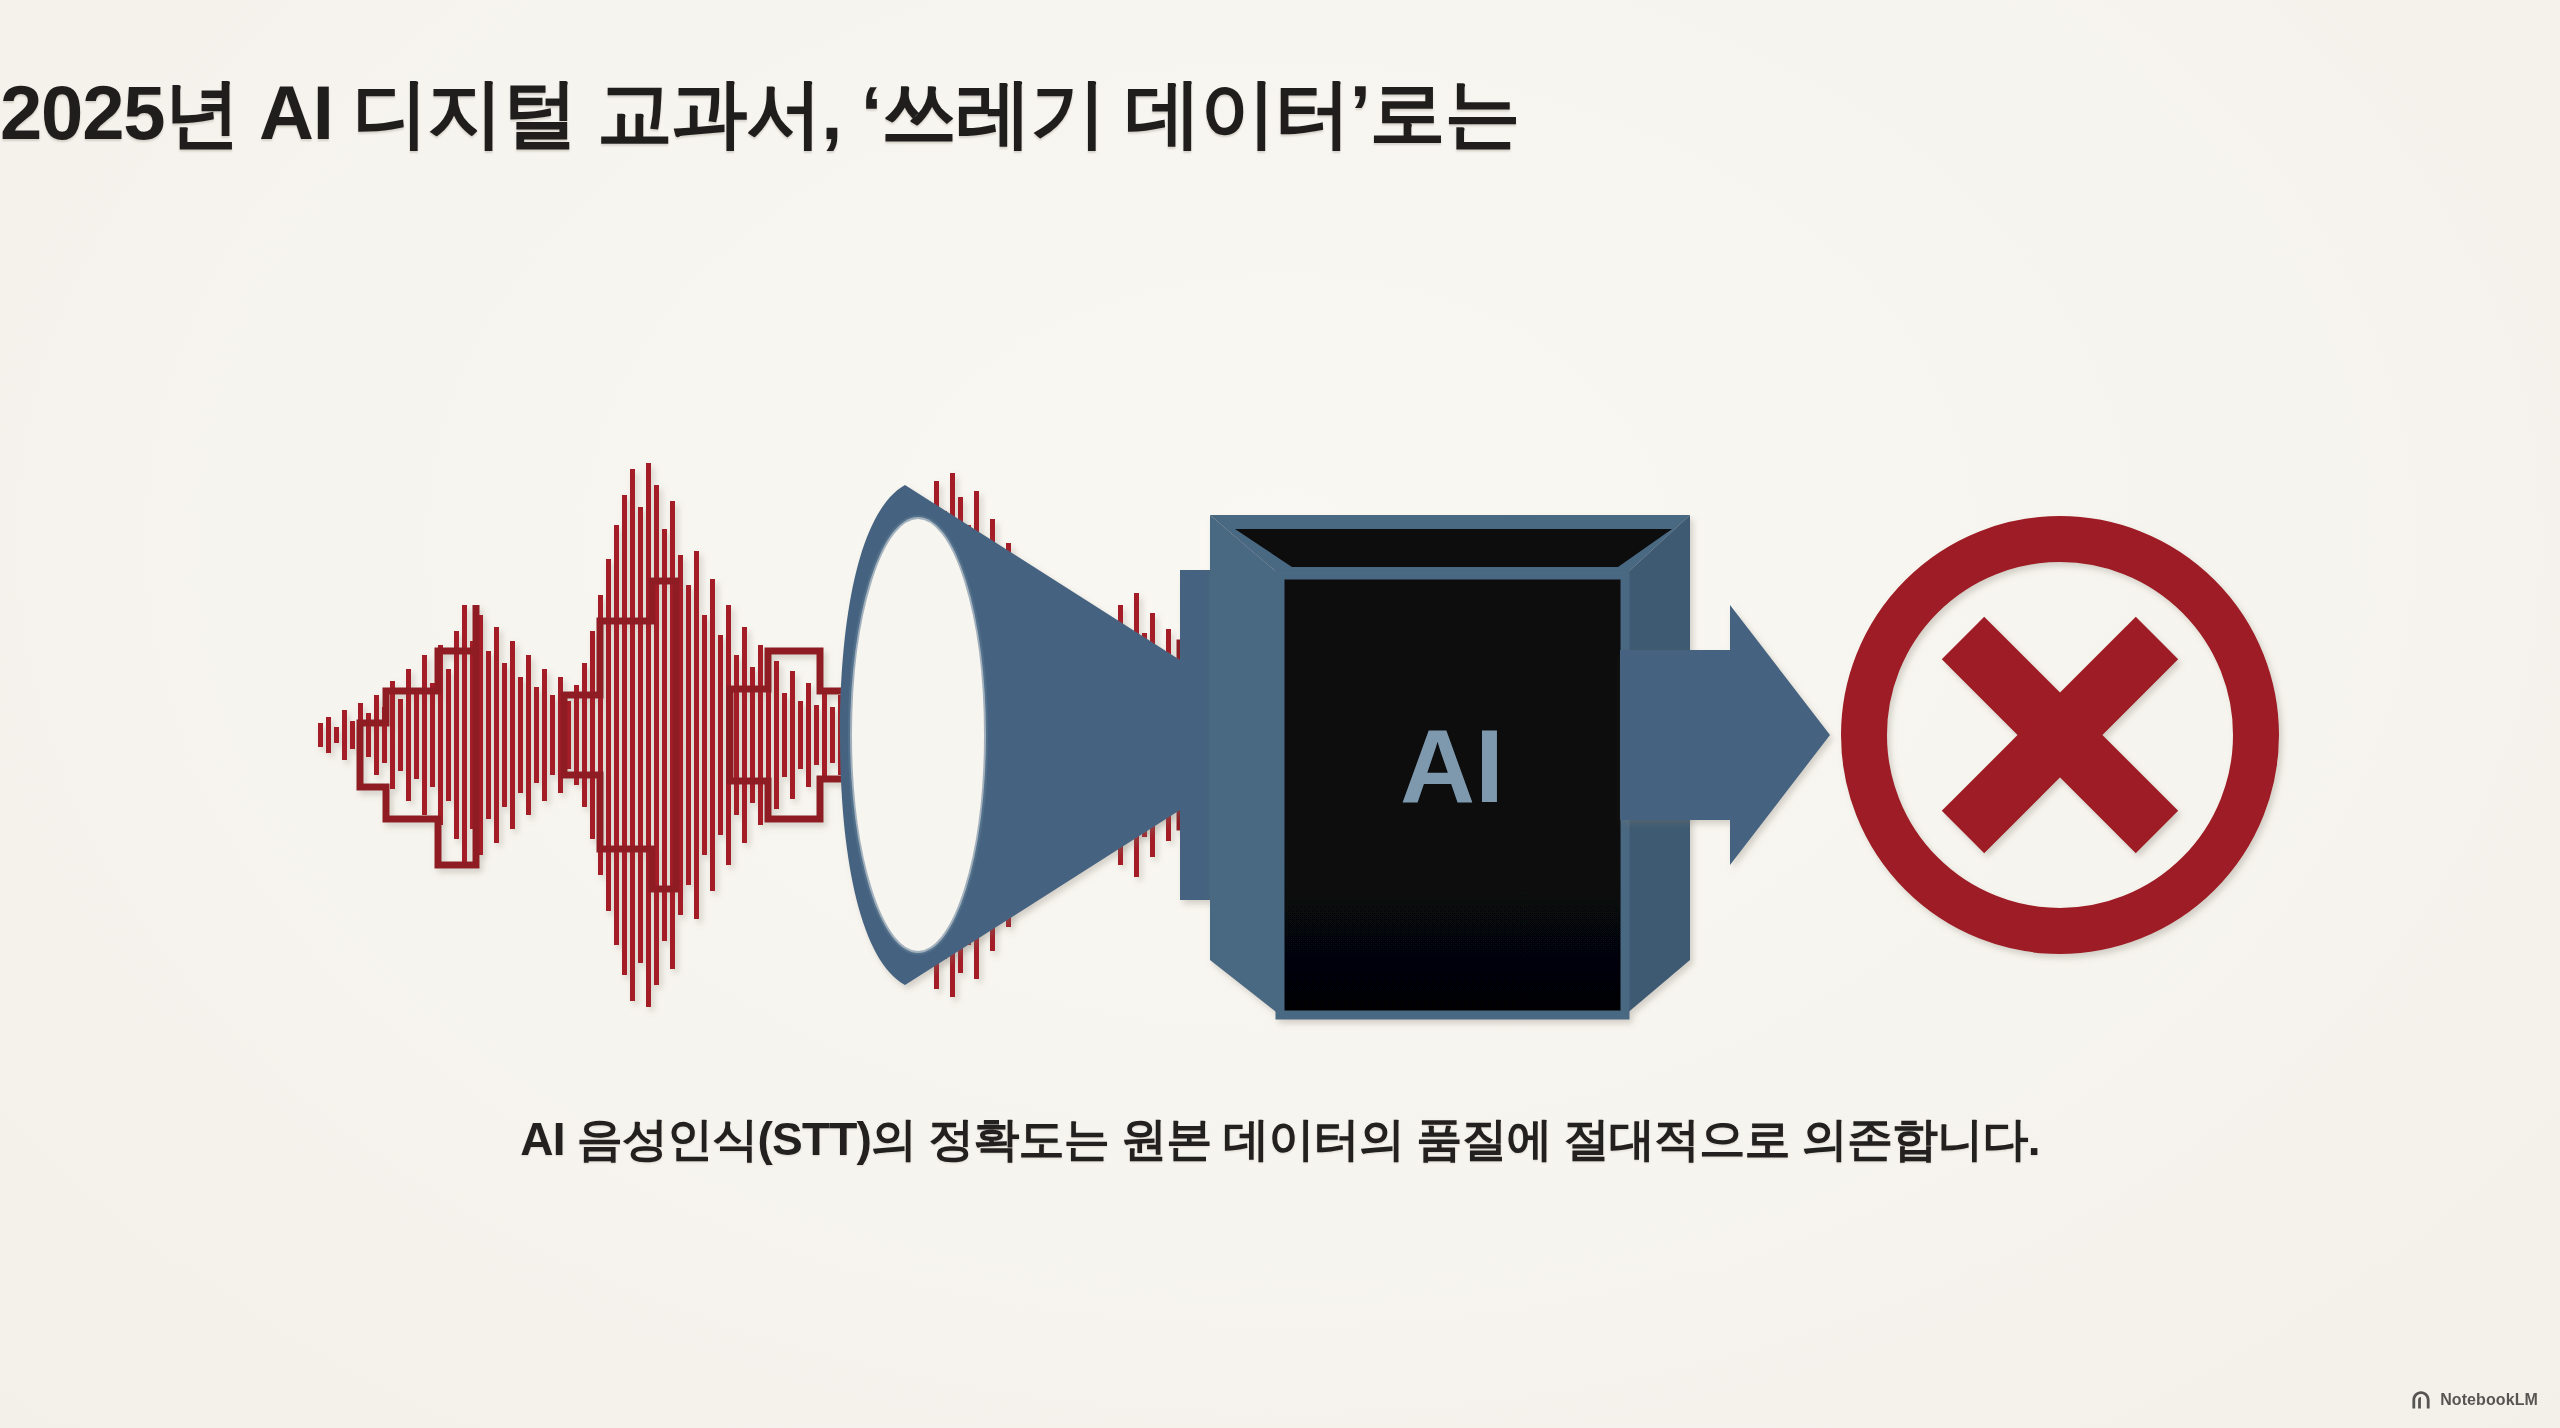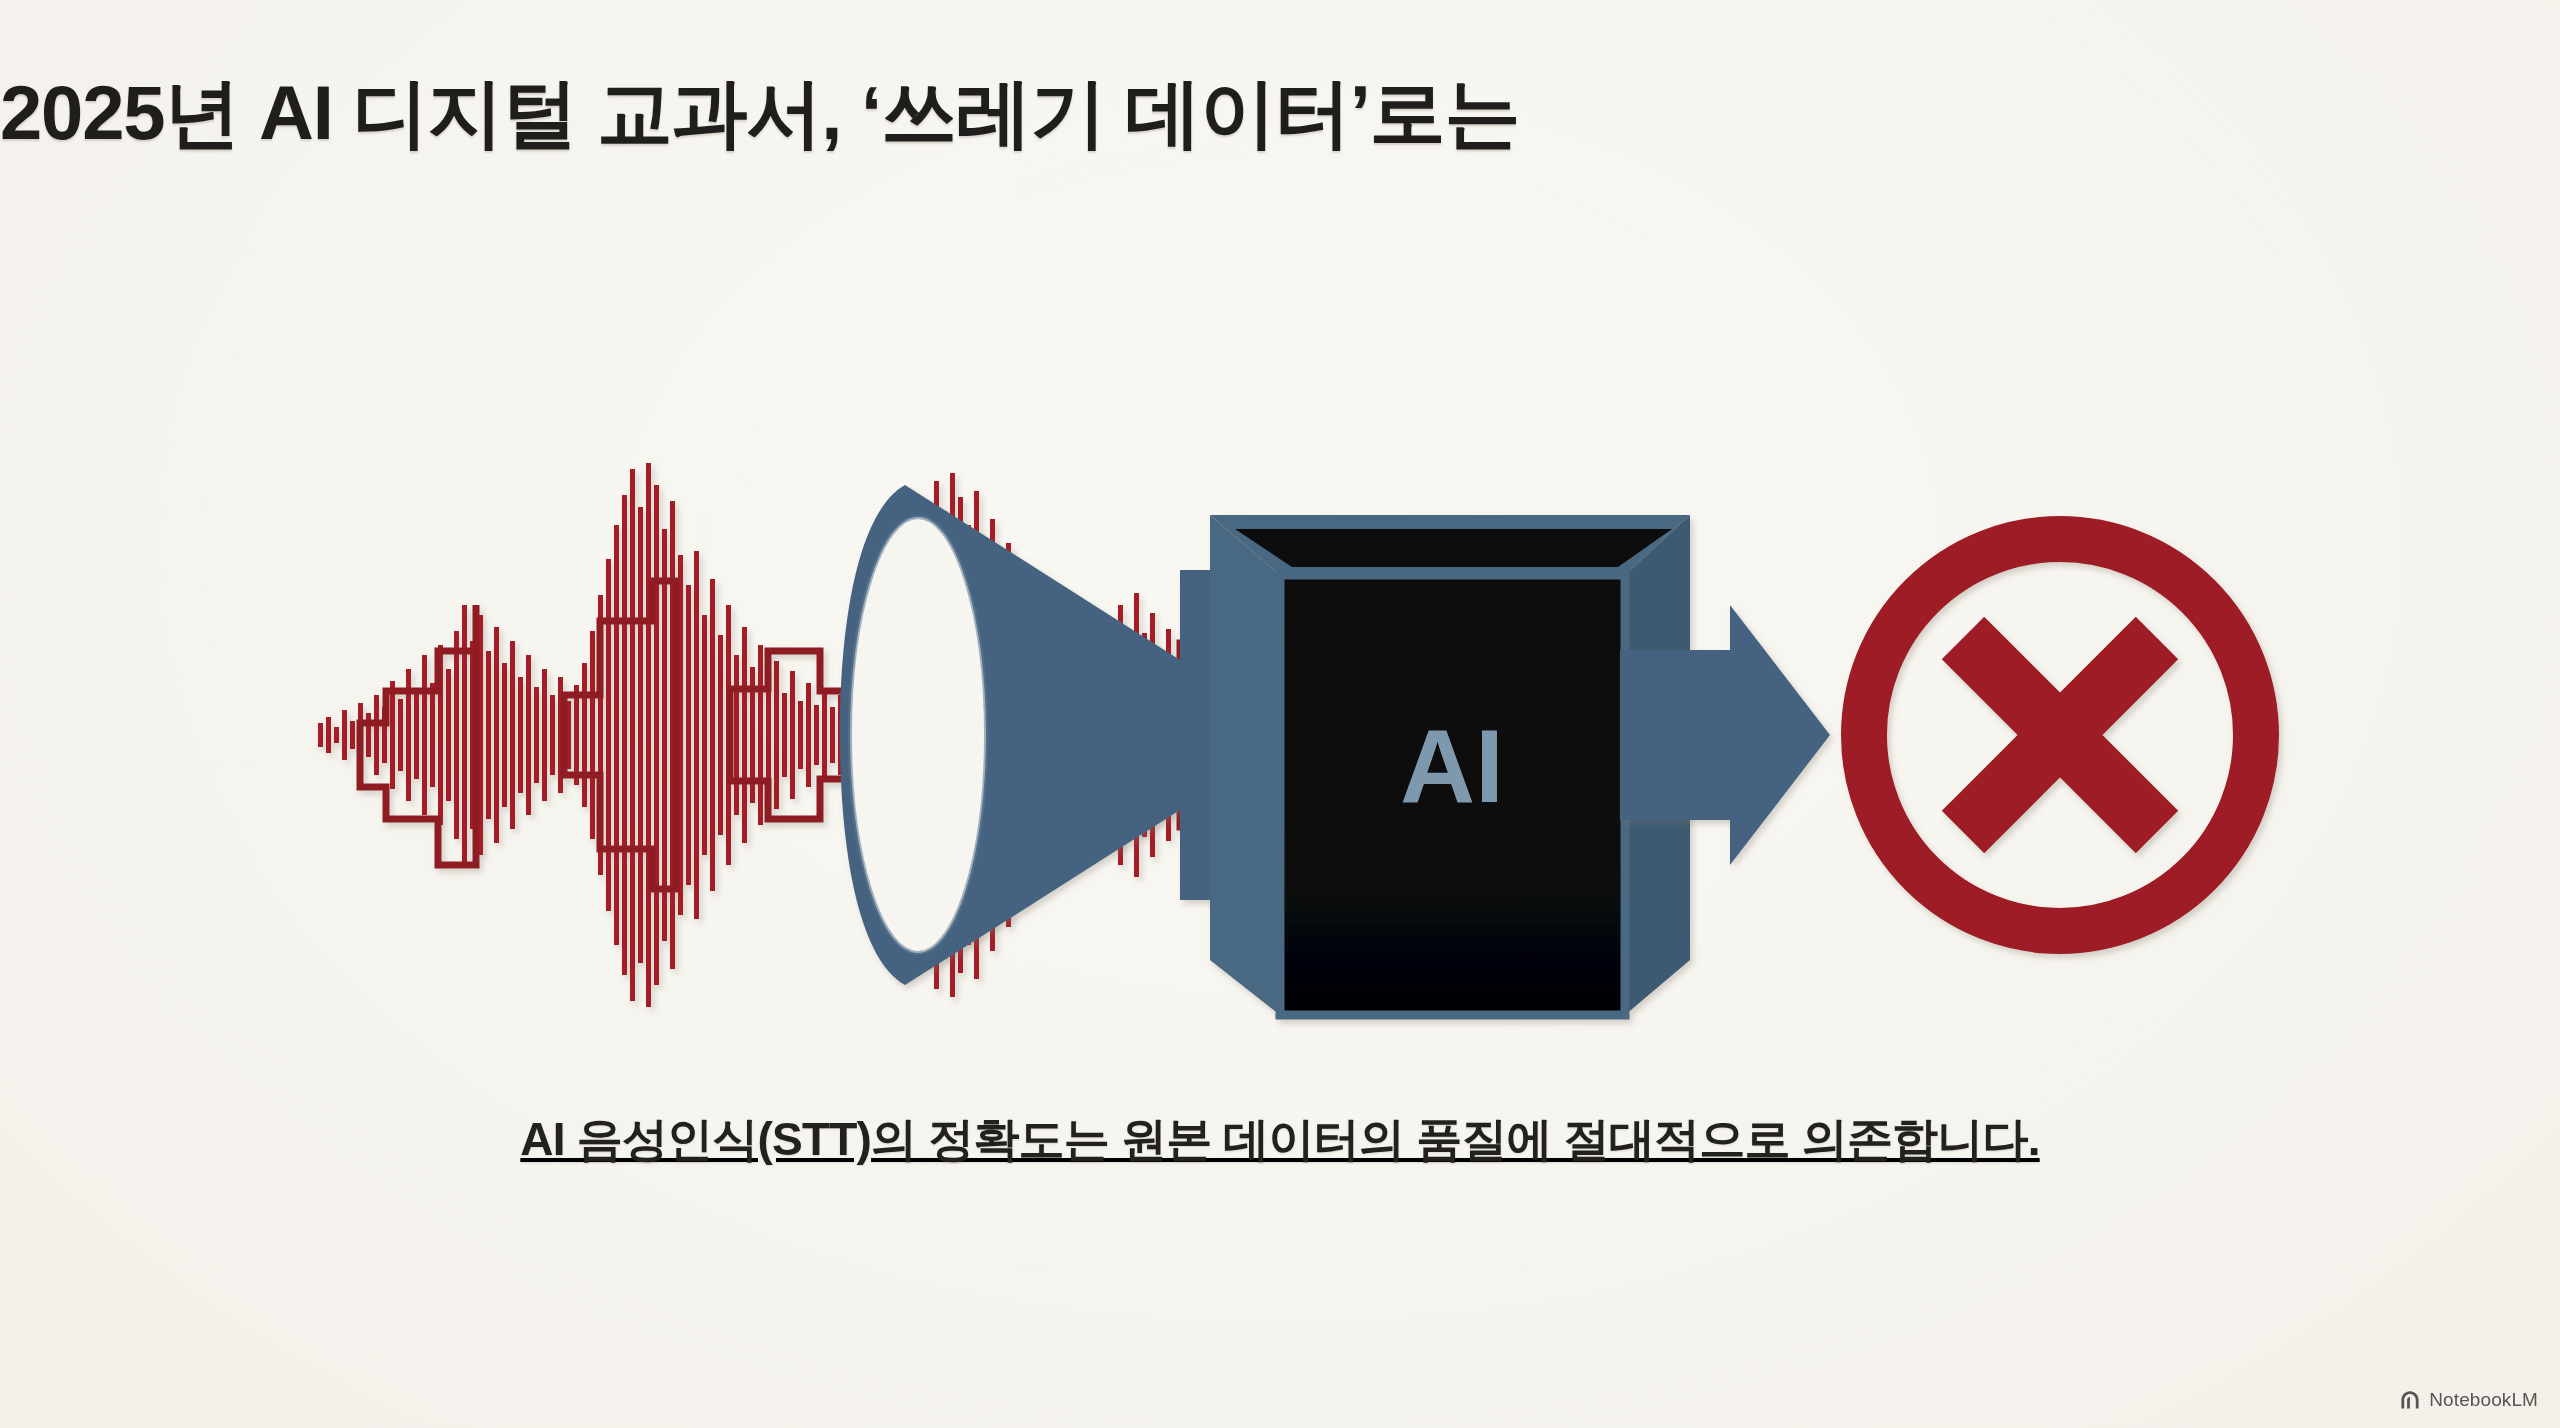--- a/index.html
+++ b/index.html
@@ -69,21 +69,20 @@
     text-shadow: 0 2px 2px rgba(140,120,115,0.35);
   }
 
   
   #caption-block {
     position: absolute;
     left: 0;
     right: 0;
     top: 1110px;
     text-align: center;
-    text-decoration: underline;
   }
   .caption-line {
     display: block;
     color: #23211f;
     font-weight: 700;
     font-size: 46px;
     line-height: 1.30;
     letter-spacing: -0.8px;
     text-shadow: 0 1px 2px rgba(150,145,135,0.30);
     white-space: nowrap;
@@ -94,22 +93,22 @@
     position: absolute;
     right: 22px;
     bottom: 16px;
     display: flex;
     align-items: center;
     gap: 7px;
     opacity: 0.78;
   }
   #watermark .wm-text {
     color: #2c2a28;
-    font-size: 19px;
-    font-weight: 400;
+    font-size: 16px;
+    font-weight: 700;
     letter-spacing: 0.1px;
   }
   #watermark .wm-icon {
     width: 24px;
     height: 24px;
     display: block;
   }
 </style>
 </head>
 <body>

